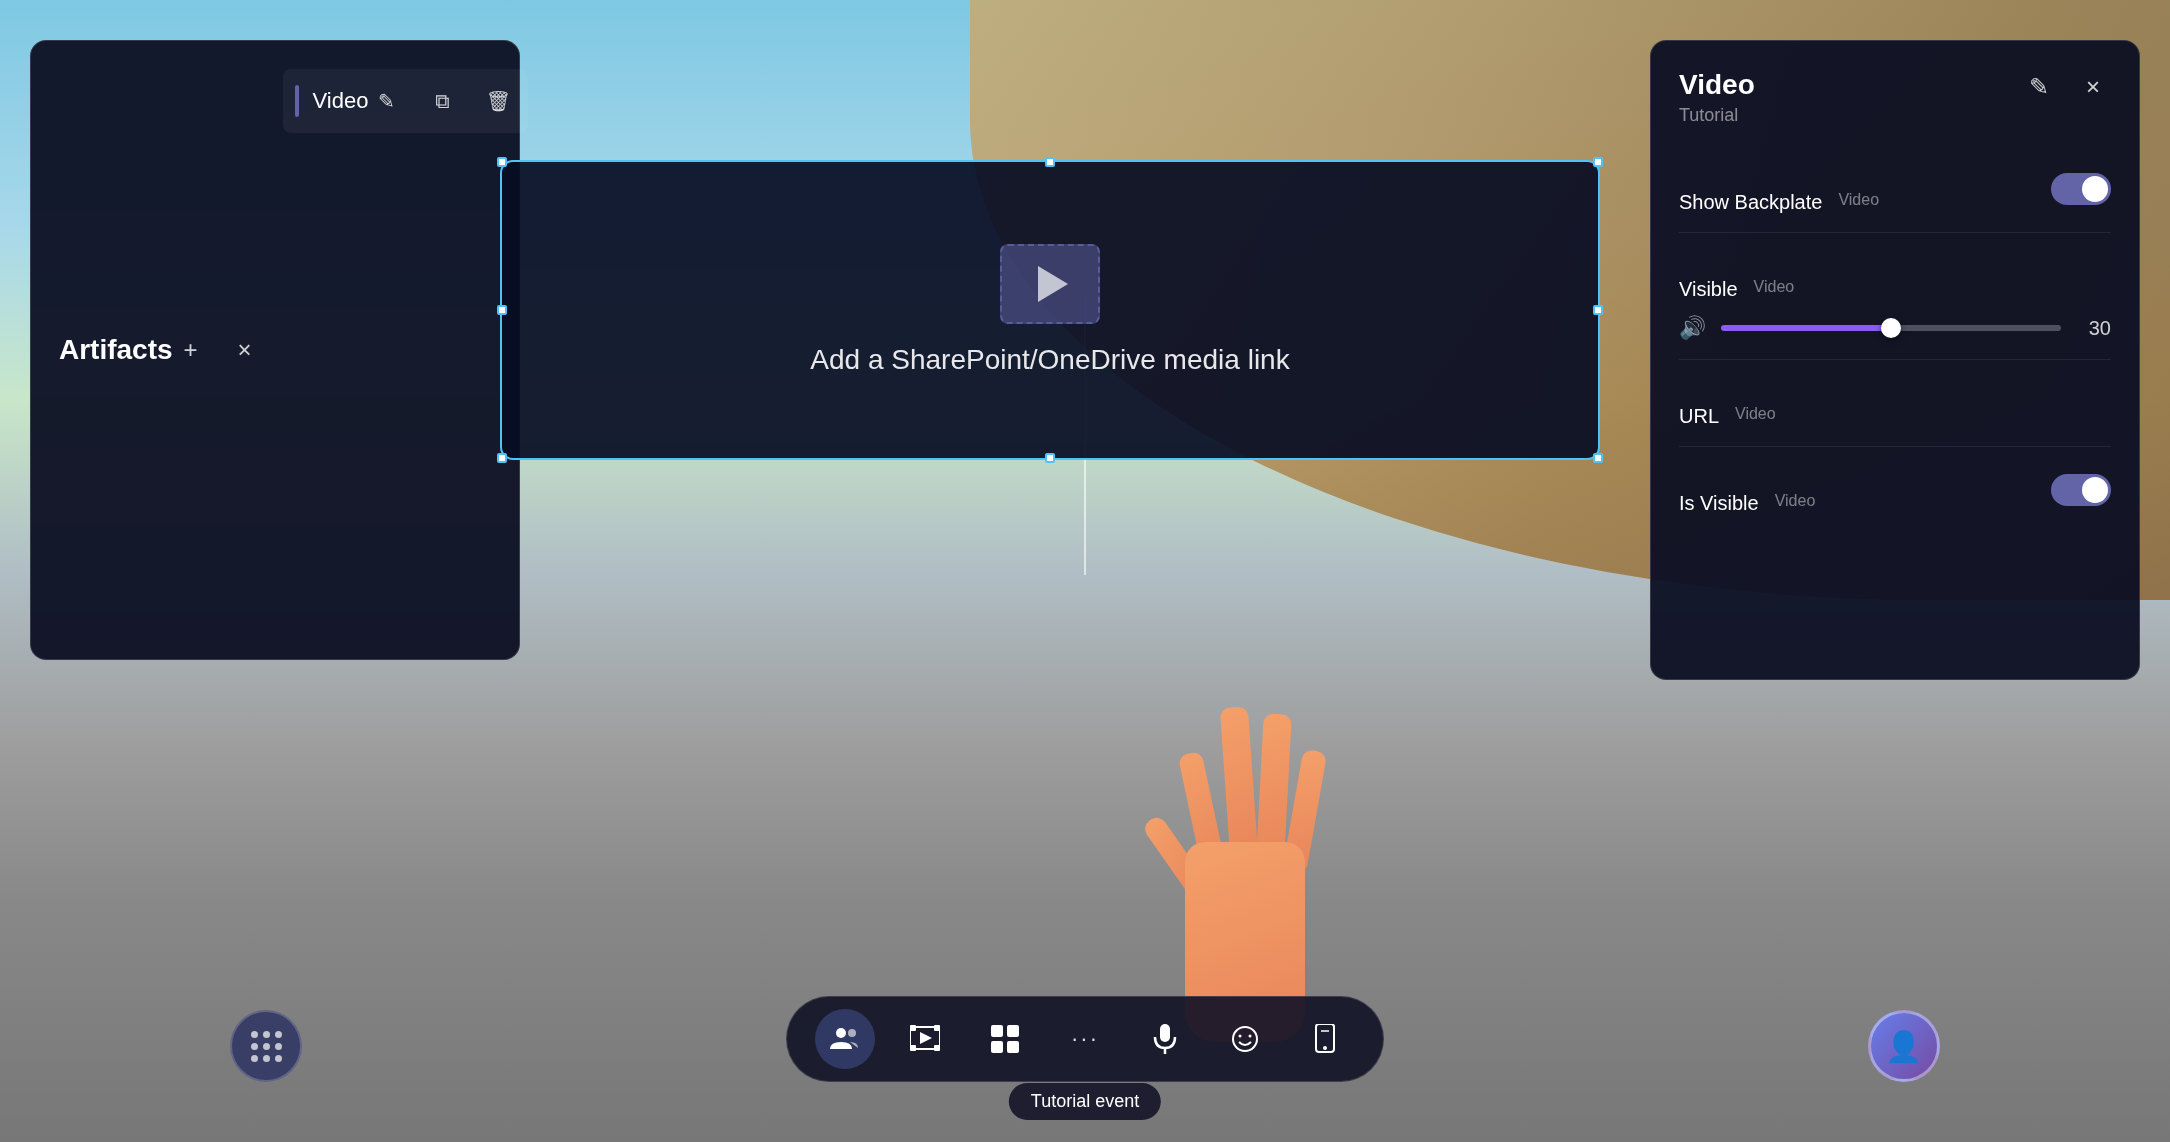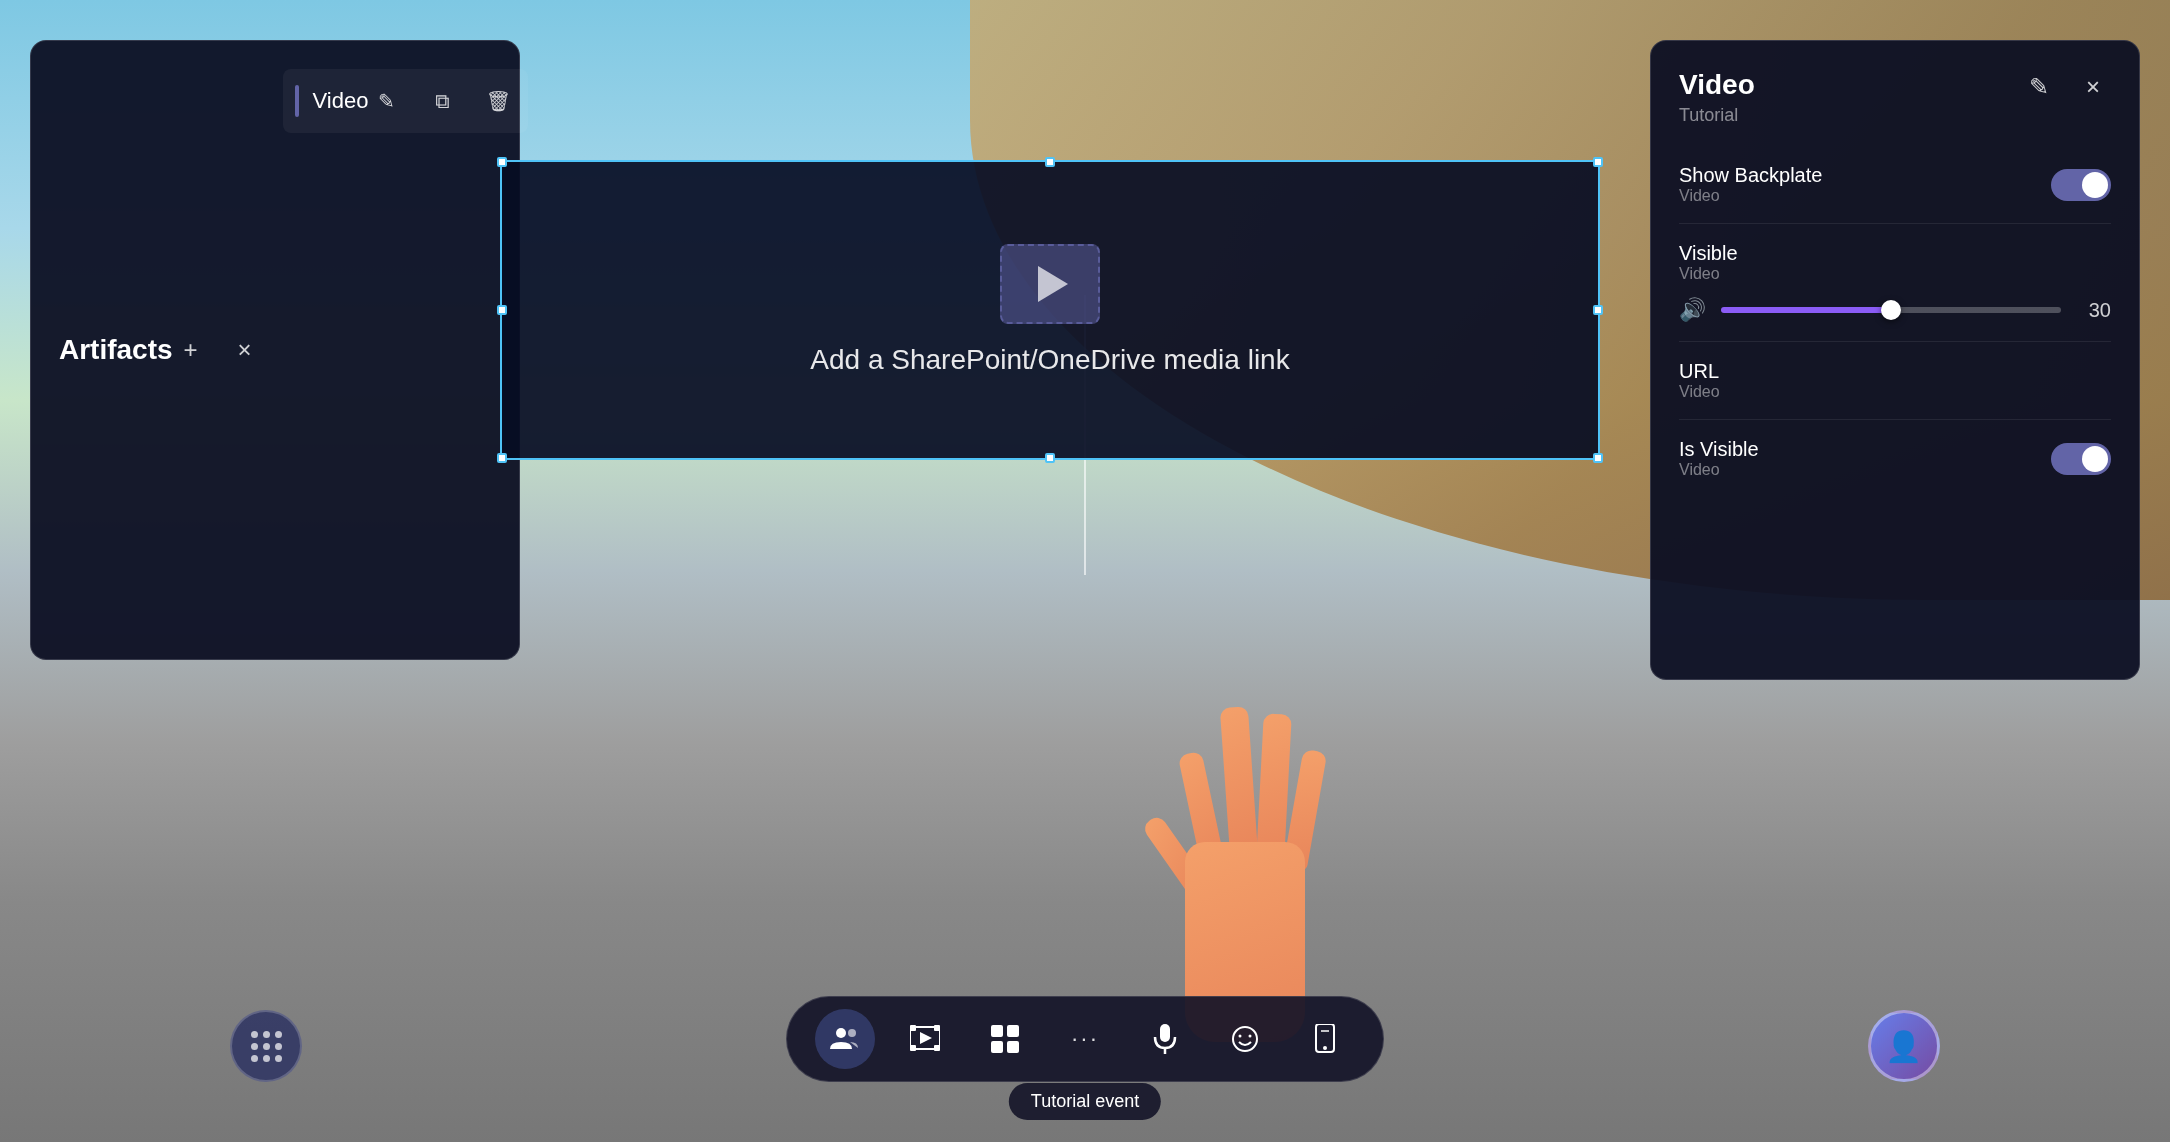--- a/index.html
+++ b/index.html
@@ -204,22 +204,22 @@
       padding: 18px 0;
       border-bottom: 1px solid rgba(255,255,255,0.08);
     }
 
     .property-row:last-child {
       border-bottom: none;
     }
 
     .property-info {
       display: flex;
-      flex-direction: column;
-      gap: 0;
+      gap: 16px;
+      margin-top: 27px;
     }
 
     .property-label {
       color: #ffffff;
       font-size: 20px;
       font-weight: 500;
     }
 
     .property-sublabel {
       color: rgba(255,255,255,0.45);
@@ -289,21 +289,21 @@
       top: 160px;
       left: 500px;
       width: 1100px;
       height: 300px;
     }
 
     .video-widget-frame {
       position: absolute;
       inset: 0;
       border: 2px solid #4fc3f7;
-      border-radius: 0;
+      border-radius: 13px;
       background: rgba(6, 12, 35, 0.92);
       display: flex;
       align-items: center;
       justify-content: center;
     }
 
     
     .resize-handle {
       position: absolute;
       width: 10px;

